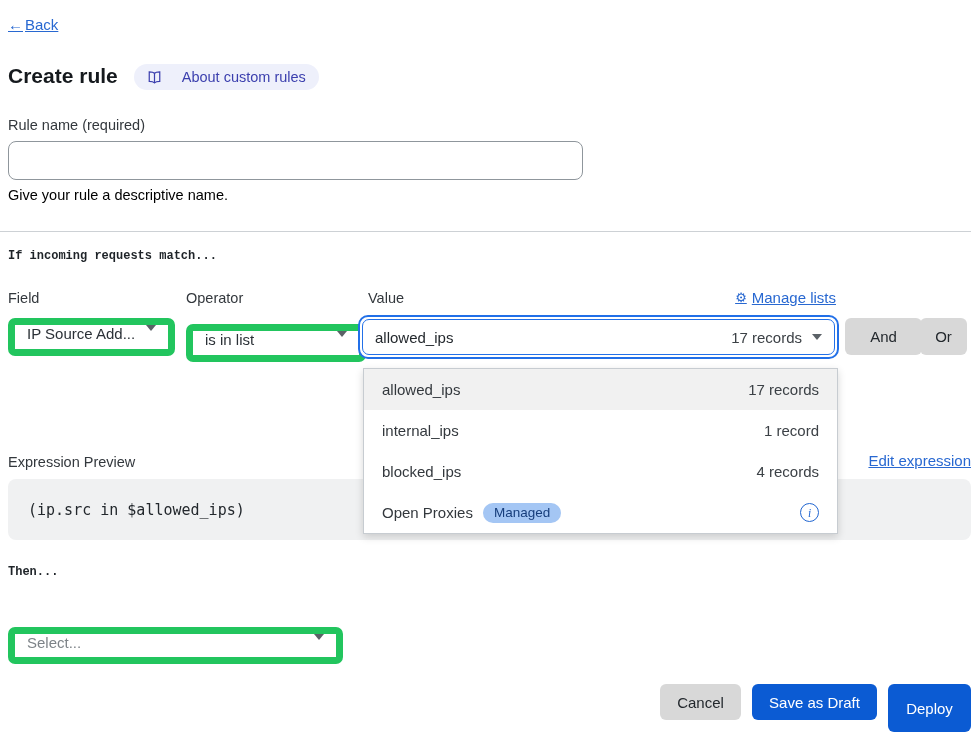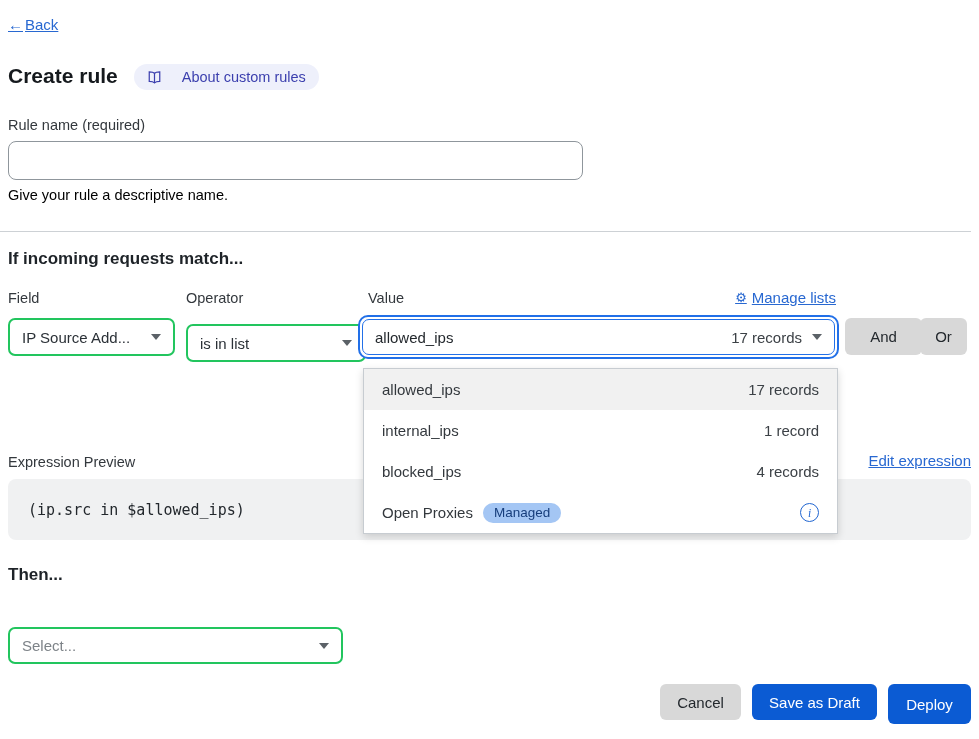--- a/index.html
+++ b/index.html
@@ -2,24 +2,24 @@
 <html><head>
 <meta charset="utf-8">
 <style>
   html,body{margin:0;padding:0;background:#fff;}
   .page{position:relative;width:979px;height:739px;background:#fff;
         font-family:"Liberation Sans",sans-serif;color:#23282d;overflow:hidden;}
   .abs{position:absolute;}
   .label{font-size:14.5px;color:#33383d;}
   .help{font-size:14.5px;color:#000000;}
   .h1{font-size:21px;font-weight:700;color:#15191d;}
-  .h2{font-size:17px;font-weight:700;color:#1e2328;}
+  .h2{font-size:12px;font-weight:700;color:#1e2328;font-family:Liberation Mono, monospace;}
   .link{color:#2868d1;font-size:15px;text-decoration:underline;cursor:pointer;}
-  .select{display:flex;align-items:center;justify-content:space-between;
-          border:2px solid #22c55e;border-radius:7px;background:#fff;
+  .select{display:flex;align-items:flex-start;justify-content:space-between;
+          border:7px solid #22c55e;border-radius:7px;background:#fff;
           padding:0 12px;height:38px;font-size:15px;color:#2b3137;cursor:pointer;box-sizing:border-box;}
   .chev{width:0;height:0;border-left:5px solid transparent;border-right:5px solid transparent;
         border-top:6px solid #5b6167;flex:0 0 auto;margin-left:10px;}
   .btn{display:flex;align-items:center;justify-content:center;border:none;border-radius:6px;
        font-size:15px;cursor:pointer;font-family:"Liberation Sans",sans-serif;}
   .btn-gray{background:#d8d8d8;color:#23282d;}
   .btn-blue{background:#0b5bd3;color:#ffffff;}
   .badge{display:inline-flex;align-items:center;gap:20px;background:#eef0fb;color:#3b3fae;
          border-radius:15px;padding:5px 13px;font-size:14.5px;cursor:pointer;}
   .textinput{border:1px solid #8f969c;border-radius:8px;background:#fff;box-sizing:border-box;
@@ -138,15 +138,15 @@
 
   <div class="abs h2" style="left:8px;top:565px;">Then...</div>
   <div class="abs label" style="left:8px;top:630px;">Choose action</div>
   <div class="abs select" style="left:8px;top:627px;width:335px;height:37px;">
     <span class="placeholder">Select...</span>
     <span class="chev"></span>
   </div>
 
   <button class="abs btn btn-gray" style="left:660px;top:684px;width:81px;height:36px;">Cancel</button>
   <button class="abs btn btn-blue" style="left:752px;top:684px;width:125px;height:36px;">Save as Draft</button>
-  <button class="abs btn btn-blue" style="left:888px;top:684px;width:83px;height:40px;">Deploy</button>
+  <button class="abs btn btn-blue" style="left:888px;top:684px;width:83px;height:48px;">Deploy</button>
 
 </div>
 
 </body></html>

